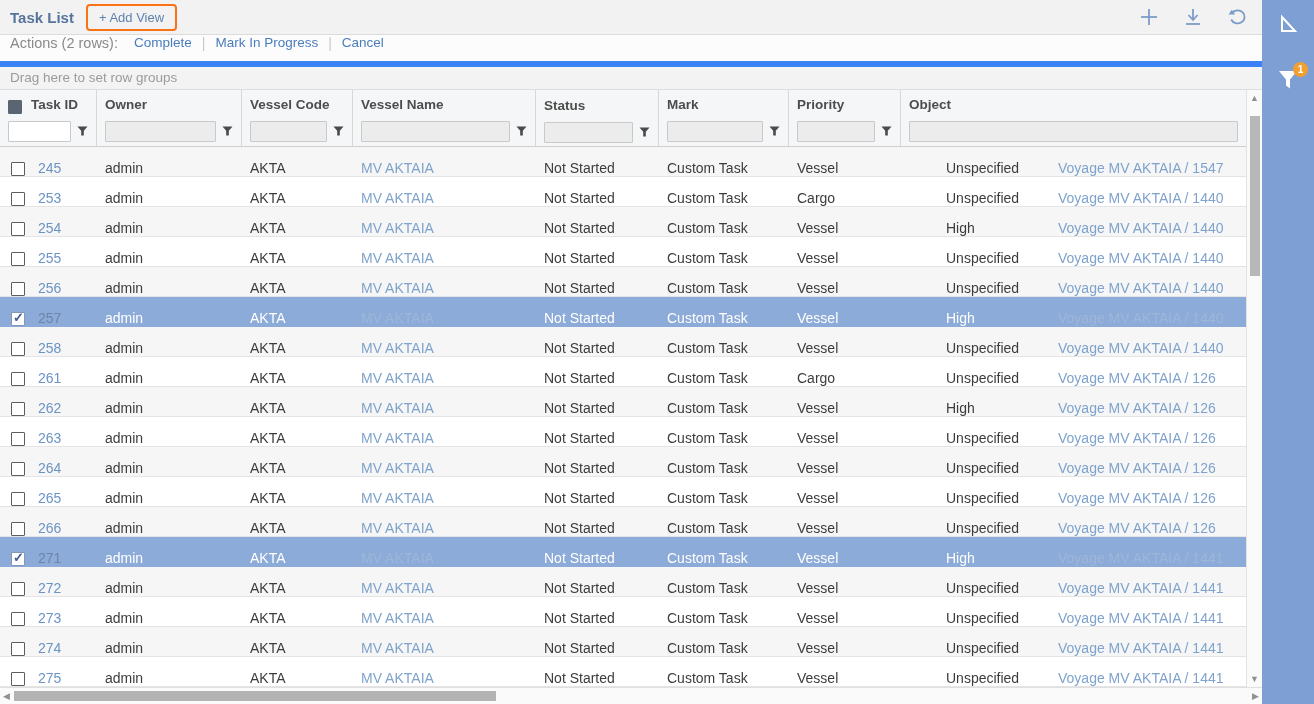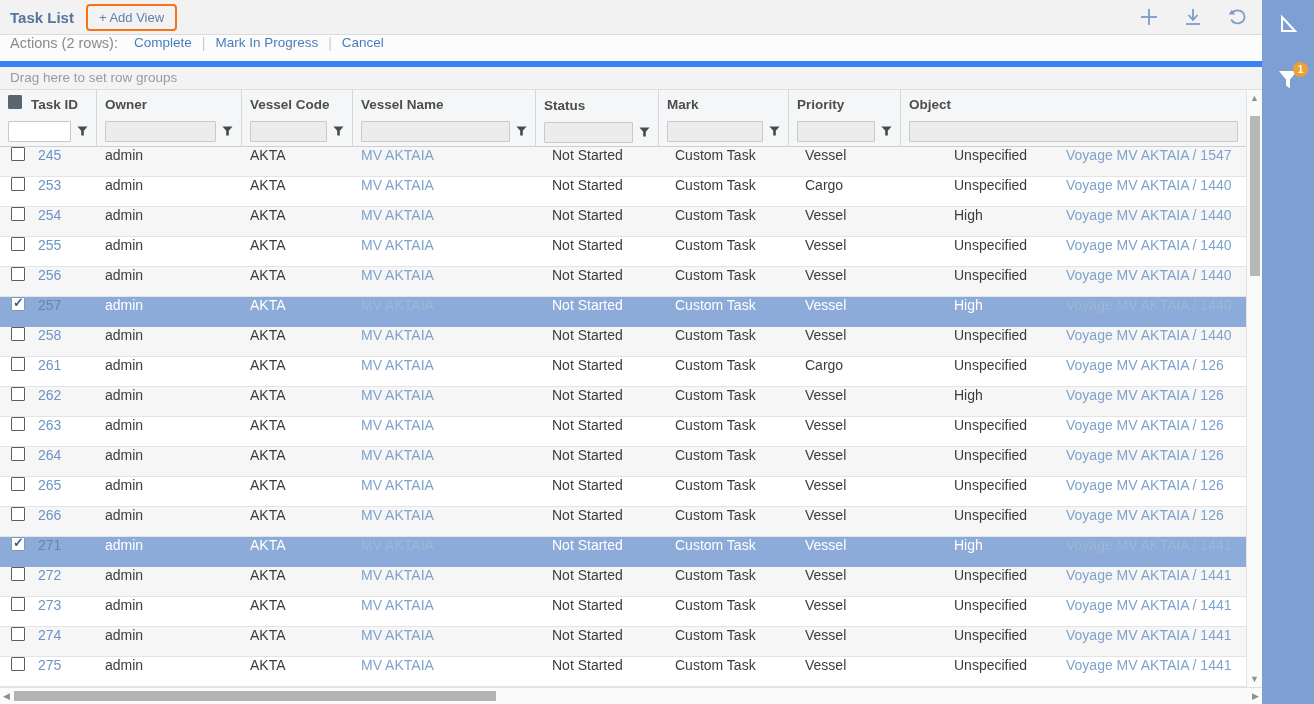--- a/index.html
+++ b/index.html
@@ -36,34 +36,34 @@
   .grid-left { width:1246px; display:flex; flex-direction:column; }
 
   .ghead { height:57px; background:#f5f6f7; border-bottom:1px solid #cfcfcf; display:flex; }
   .hcol { border-right:1px solid #d7d7d7; padding:5px 8px 0 8px; display:flex; flex-direction:column; }
   .hcol:last-child { border-right:none; }
   .hlabel { font-weight:bold; color:#4d4d4d; font-size:13.5px; height:23px; line-height:20px; white-space:nowrap; overflow:hidden; }
   .hfilter { display:flex; align-items:center; gap:6px; height:26px; }
   .finput { flex:1; min-width:0; height:21px; border:1px solid #c9c9c9; background:#ececec; border-radius:1px; font-family:inherit; font-size:12px; padding:0 4px; outline:none; }
   .finput.white { background:#fff; }
   .funnel { flex:0 0 auto; }
-  .hsel-row { display:flex; gap:9px; height:23px; }
+  .hsel-row { display:flex; align-items:center; gap:9px; height:23px; }
 
   .w-first { width:97px; } .w-owner { width:145px; } .w-vcode { width:111px; } .w-vname { width:183px; }
   .w-status { width:123px;justify-content:center; } .w-basis { width:130px; } .w-cat { width:149px; } .w-pri { width:112px; } .w-obj { flex:1; }
 
   .gbody { flex:1; overflow:hidden; }
-  .row { height:30px; display:flex; align-items:flex-start; border-bottom:1px solid #e4e4e4; background:#fff; cursor:pointer; }
+  .row { height:30px; display:flex; align-items:flex-end; border-bottom:1px solid #e4e4e4; background:#fff; cursor:pointer; }
   .row.odd { background:#f6f6f6; }
   .row.selected { background:#8cabd8; border-bottom-color:#8cabd8; color:#fff; }
   .cell { padding:0 8px; white-space:nowrap; overflow:hidden; }
   .c-sel { width:36px; display:flex; justify-content:center; padding:0; }
   .c-tid { width:61px; padding-left:2px; }
   .c-owner { width:145px; } .c-vcode { width:111px; } .c-vname { width:183px; }
-  .c-status { width:123px;margin-left:8px; } .c-basis { width:130px; } .c-cat { width:149px; } .c-pri { width:112px; } .c-obj { flex:1; }
+  .c-status { width:123px; } .c-basis { width:130px; } .c-cat { width:149px; } .c-pri { width:112px; } .c-obj { flex:1; }
 
   .tid-link { color:#6b93c4; }
   .lite-link { color:#7fa3cc; }
   .row.selected .tid-link { color:#6c84a8; }
   .row.selected .lite-link { color:#9db6d9; }
 
   .cb { width:14px; height:14px; border:1.5px solid #5d5d5d; background:#fff; border-radius:1px; position:relative; display:inline-block; }
   .cb.checked { border-color:#8099b8; }
   .cb.checked::after { content:"✓"; position:absolute; left:1px; top:-3px; color:#3f5f94; font-size:13px; font-weight:bold; }
   .cb.indet { background:#5a6572; border-color:#5a6572; }

